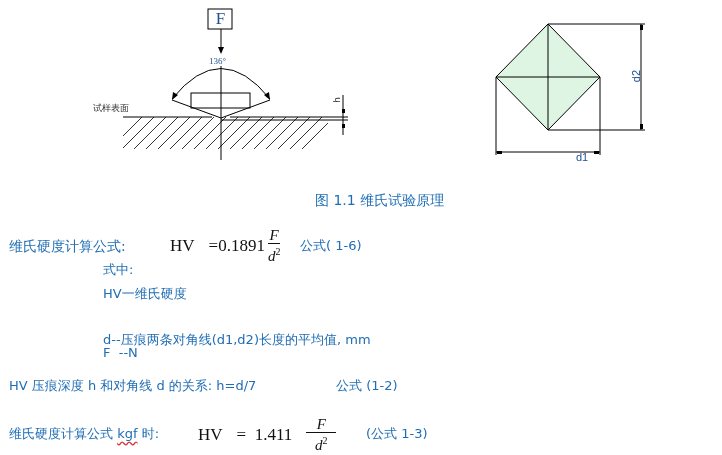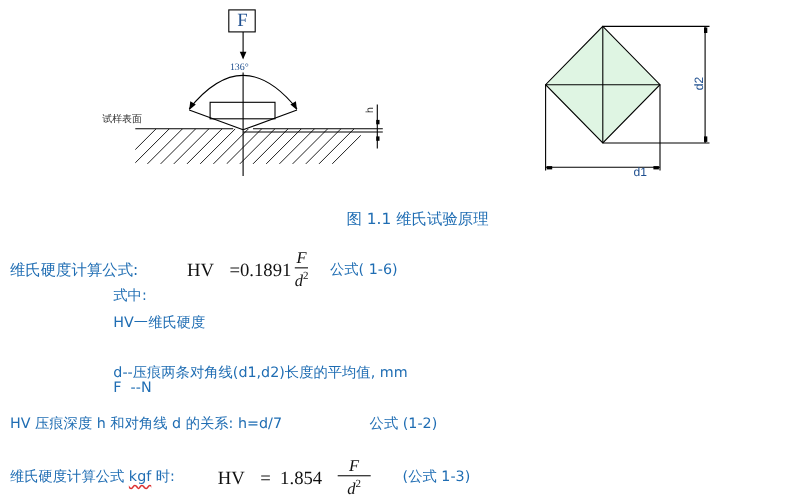--- a/index.html
+++ b/index.html
@@ -121,20 +121,20 @@
 <div class="abs blue txt" style="left:103px;top:332px;">d--压痕两条对角线(d1,d2)长度的平均值, mm</div>
 
 <div class="abs blue txt" style="left:9px;top:378px;">HV 压痕深度 h 和对角线 d 的关系: h=d/7</div>
 <div class="abs blue txt" style="left:336px;top:378px;text-align:center;">公式 (1-2)</div>
 
 <div class="abs blue txt" style="left:9px;top:426px;">
   <span>维氏硬度计算公式 </span><span class="squiggle">kgf</span><span> 时:</span>
 </div>
 <div class="abs math" style="left:198px;top:412px;height:46px;display:flex;align-items:center;font-size:17px;">
   <span class="ital">HV</span>
-  <span style="margin-left:14px;white-space:pre;">=  1.854</span>
+  <span style="margin-left:14px;white-space:pre;">=  1.411</span>
   <span class="frac" style="margin-left:14px;">
     <span class="num">F</span>
     <span class="bar" style="width:30px;"></span>
     <span class="den"><span>d</span><sup>2</sup></span>
   </span>
 </div>
 <div class="abs blue txt" style="left:366px;top:426px;">(公式 1-3)</div>
 
 </body></html>

